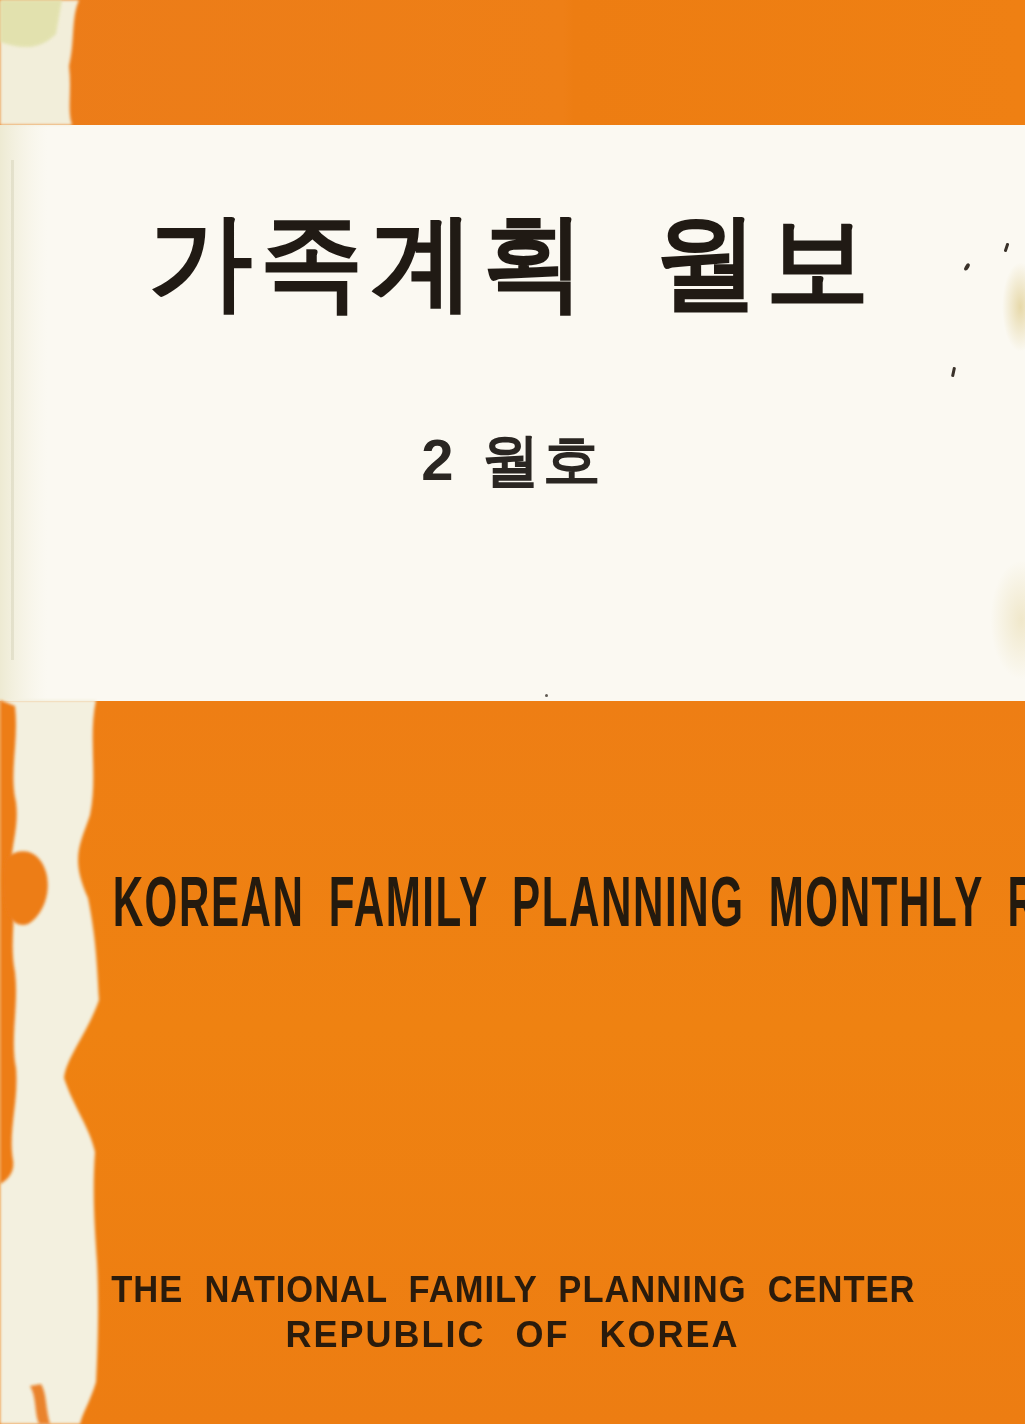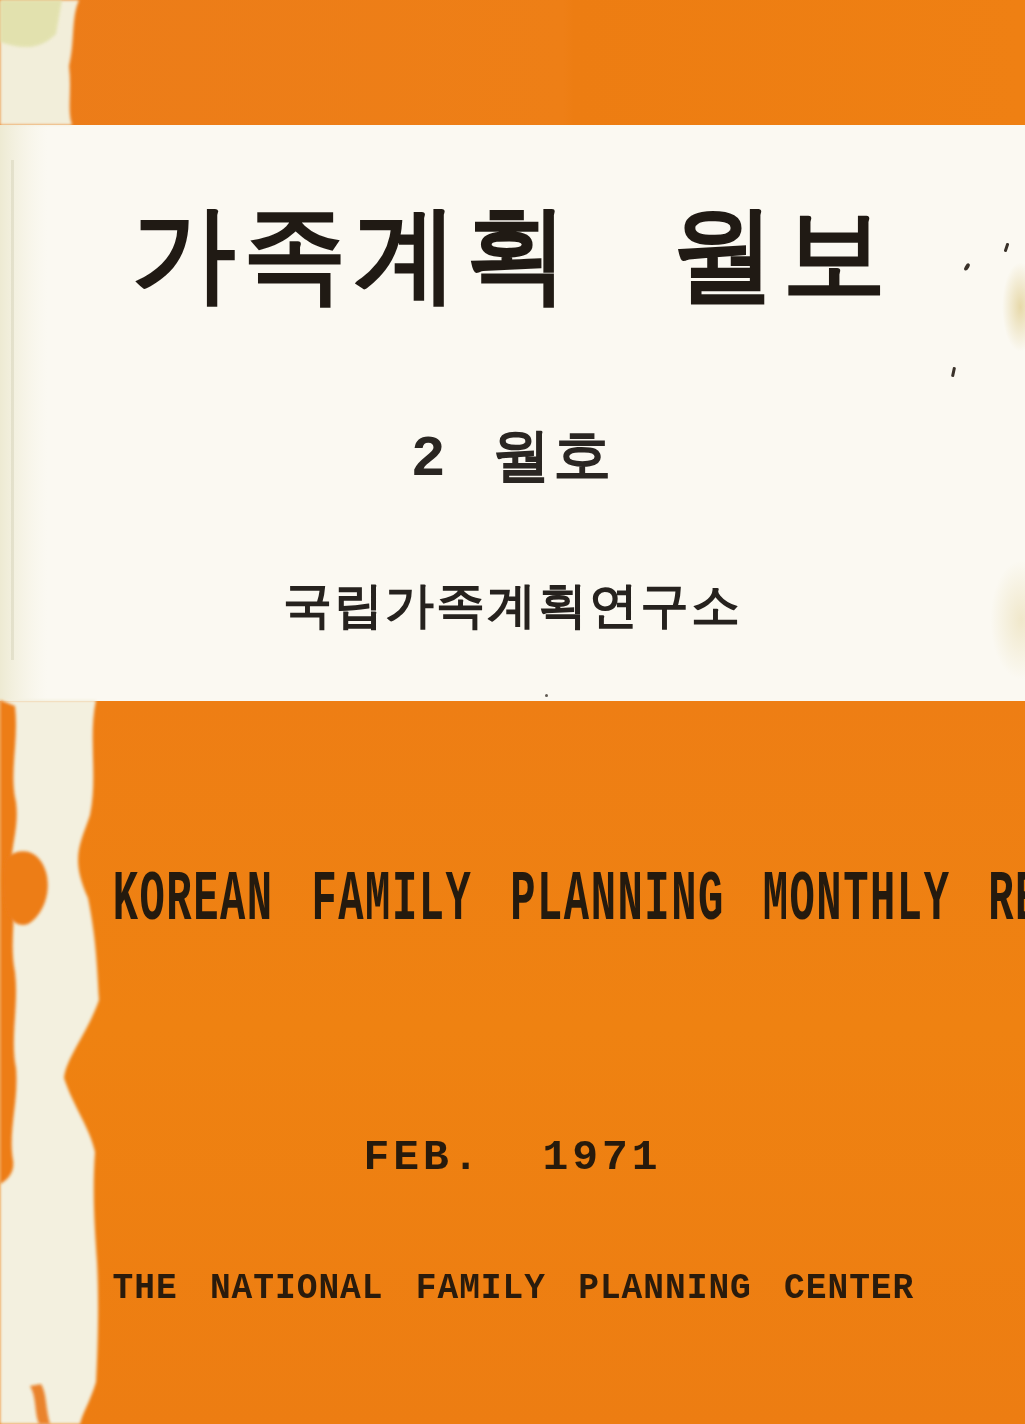--- a/index.html
+++ b/index.html
@@ -1,21 +1,21 @@
 <!DOCTYPE html>
 <html><head>
 <meta charset="utf-8">
 <style>
   html,body{margin:0;padding:0;background:#888;}
   .page{
     position:relative;
     width:1025px;height:1424px;
     background:#FBF9F2;
     overflow:hidden;
-    font-family:Liberation Mono, monospace;
+    font-family:Liberation Sans, sans-serif;
   }
   
   .band-top{
     position:absolute;left:0;top:0;width:1025px;height:125px;
     background:linear-gradient(90deg,#EC7C19 0%,#EE7F16 55%,#ED7D12 56%,#EF8013 100%);
   }
   .band-bottom{
     position:absolute;left:0;top:701px;width:1025px;height:723px;
     background:linear-gradient(180deg,#EE7E14 0%,#EF8211 45%,#ED7D12 100%);
   }
@@ -112,27 +112,26 @@
          C17,912 9,942 15,972 C19,1004 10,1038 16,1068 C19,1100 8,1132 13,1160
          C15,1172 8,1180 0,1184 Z"></path>
     <path filter="url(#soft)" fill="#ED7D14" d="M8,856 C24,846 40,852 46,872 C52,894 42,916 28,924 C16,928 6,918 4,900 C2,880 2,864 8,856 Z"></path>
     <path filter="url(#soft)" fill="#E8700F" opacity="0.85" d="M30,1386 C37,1398 34,1412 39,1424 L50,1424 C45,1406 47,1394 41,1384 Z"></path>
   </svg>
 
   <div class="txt masthead">가족계획 월보</div>
 
   <div class="txt issue">2 월호</div>
 
-  <div class="txt institute">국립가족계획연구소</div>
 
   <div class="txt en-title">KOREAN FAMILY PLANNING MONTHLY REPORT</div>
 
-  <div class="txt date-line">FEB. 1971</div>
 
   <div class="txt pub-line1">THE NATIONAL FAMILY PLANNING CENTER</div>
+  <div class="txt pub-line2">REPUBLIC OF KOREA</div>
 
   <div class="speck a"></div>
   <div class="speck b"></div>
   <div class="speck c"></div>
   <div class="speck d"></div>
   <div class="stain-right"></div>
   <div class="stain-right2"></div>
 
 </div>
 

